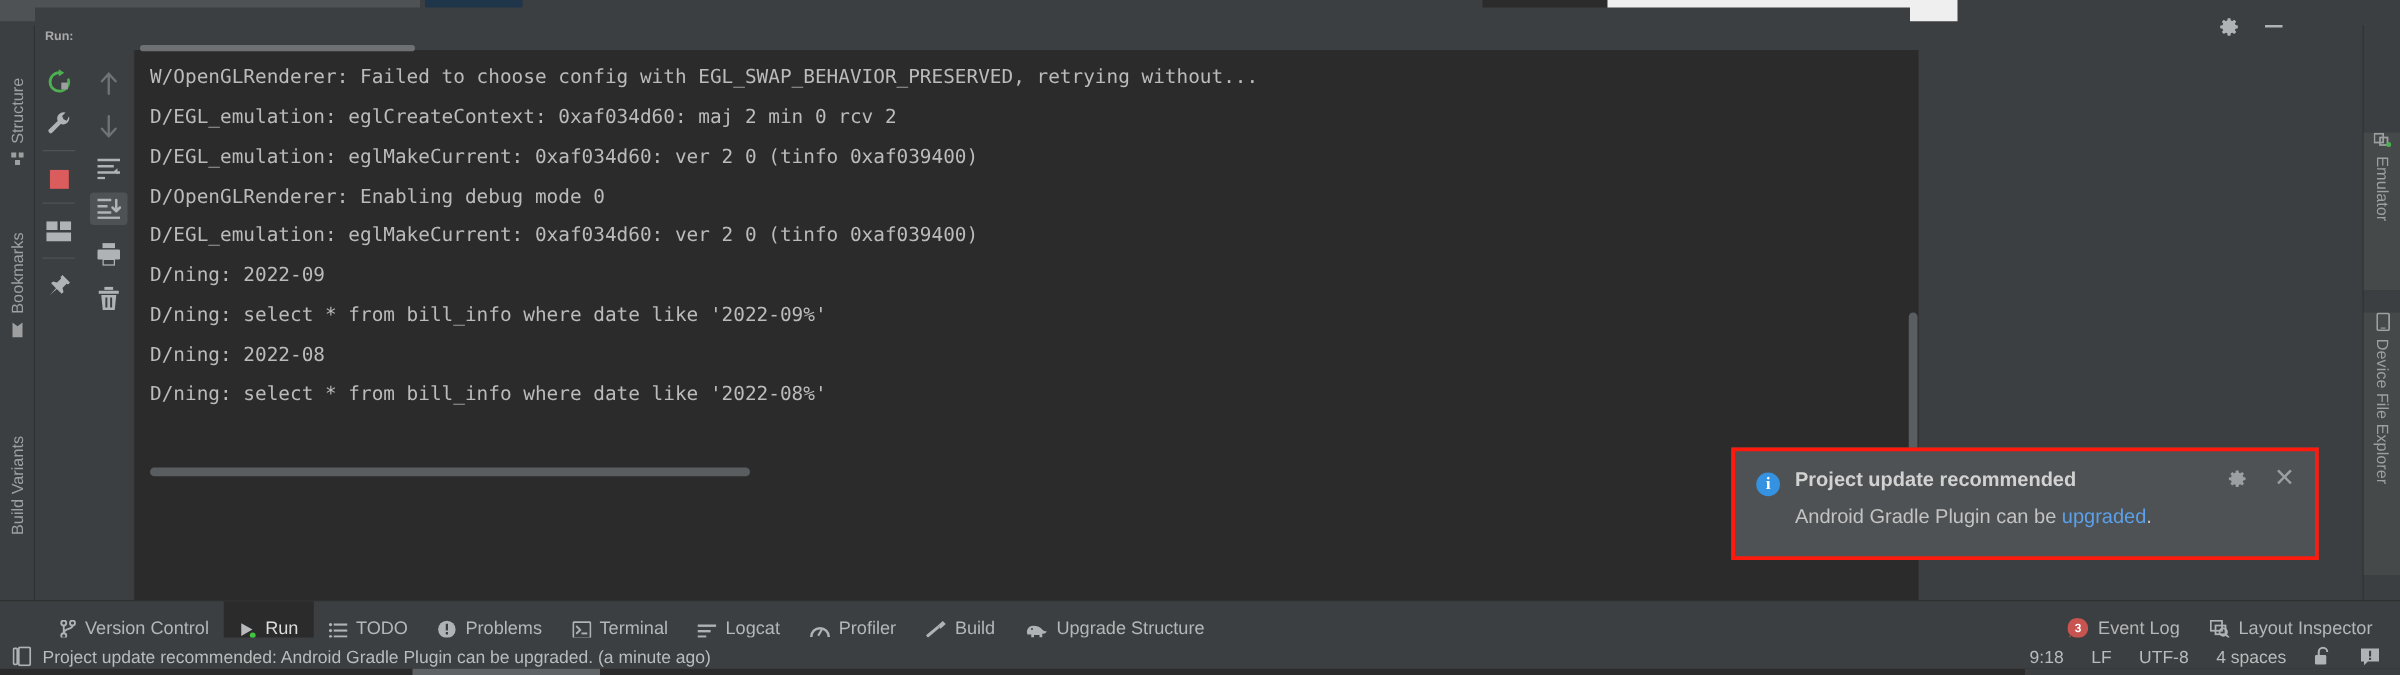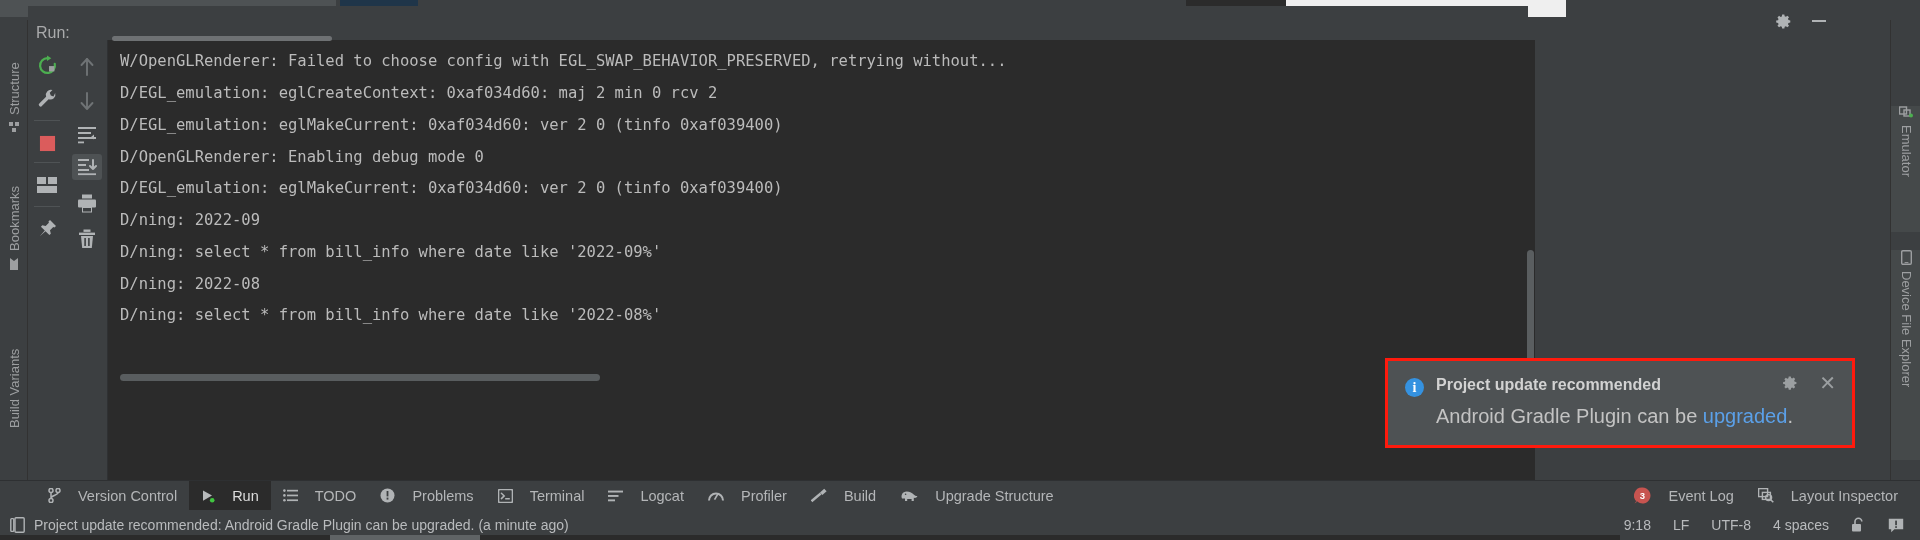--- a/index.html
+++ b/index.html
@@ -68,21 +68,21 @@
   }
   .tbtn.sel { background: #4e5254; }
   .tsep { position: absolute; width: 26px; height: 1px; background: #4f5355; }
 
   
   #run-header {
     position: absolute; left: 28px; top: 6px; width: 1500px; height: 34px;
     background: #3c3f41;
   }
   #run-label {
-    position: absolute; left: 8px; top: 18px; color: #a9aaab; font-size: 16px;
+    position: absolute; left: 8px; top: 18px; color: #a9aaab; font-size: 10px; font-weight: bold;
   }
   #run-tab {
     position: absolute; left: 62px; top: 12px; height: 28px;
     display: flex; align-items: center; gap: 7px;
     border-bottom: 3px solid #9a9ea1; padding: 0 6px 4px 2px; margin-top: 27px;
   }
   #run-tab .tablabel { color: #d6d6d6; font-size: 14.5px; }
   #run-tab .closex { color: #8d9194; font-size: 15px; cursor: pointer; }
 
   
@@ -147,35 +147,35 @@
     color: #fff; font-size: 14px; font-weight: bold;
     display: flex; align-items: center; justify-content: center;
     font-family: "Liberation Serif", serif;
   }
   #balloon .btitle {
     position: absolute; left: 48px; top: 15px;
     color: #d2d2d2; font-size: 16px; font-weight: bold;
   }
   #balloon .bbody {
     position: absolute; left: 48px; top: 44px;
-    color: #c3c3c3; font-size: 20px;
+    color: #c3c3c3; font-size: 16px;
   }
   #balloon .bbody a { color: #5ba0e8; text-decoration: none; }
   #balloon .bgear { position: absolute; right: 54px; top: 14px; cursor: pointer; }
   #balloon .bclose { position: absolute; right: 16px; top: 12px; cursor: pointer;
                      color: #9b9fa1; font-size: 20px; line-height: 20px; }
 
   
   #bottombar {
     position: absolute; left: 0; top: 480px; width: 1920px; height: 30px;
     background: #3c3f41; border-top: 1px solid #2e3032;
     display: flex; align-items: center;
   }
   .btab {
-    display: flex; align-items: center; gap: 17px;
+    display: flex; align-items: flex-end; gap: 7px;
     height: 30px; padding: 0 12px; cursor: pointer;
     color: #b4b6b8; font-size: 14.5px; white-space: nowrap;
   }
   .btab.active { background: #2b2b2b; color: #dcdcdc; }
   .btab .bi { display: flex; align-items: center; }
   #bottombar .spacer { flex: 1 1 auto; }
 
   
   #statusbar {
     position: absolute; left: 0; top: 510px; width: 1920px; height: 30px;

